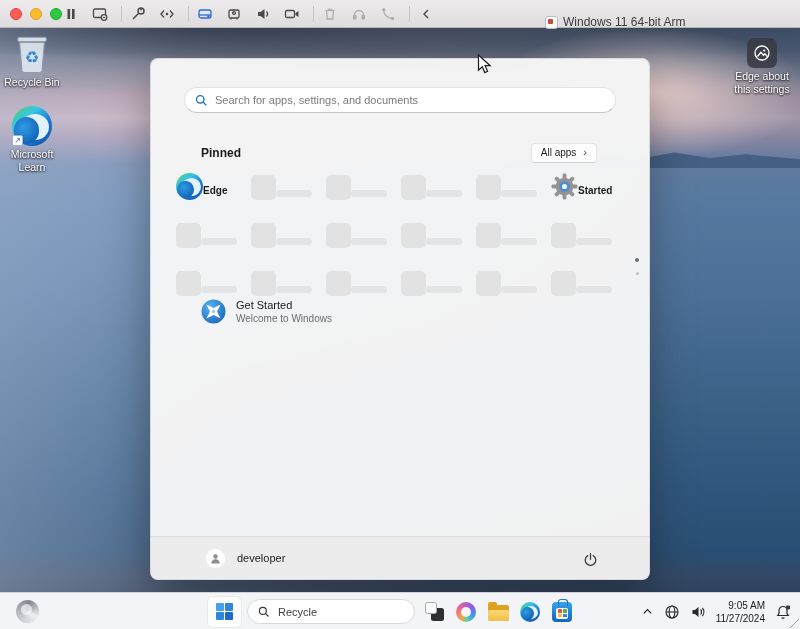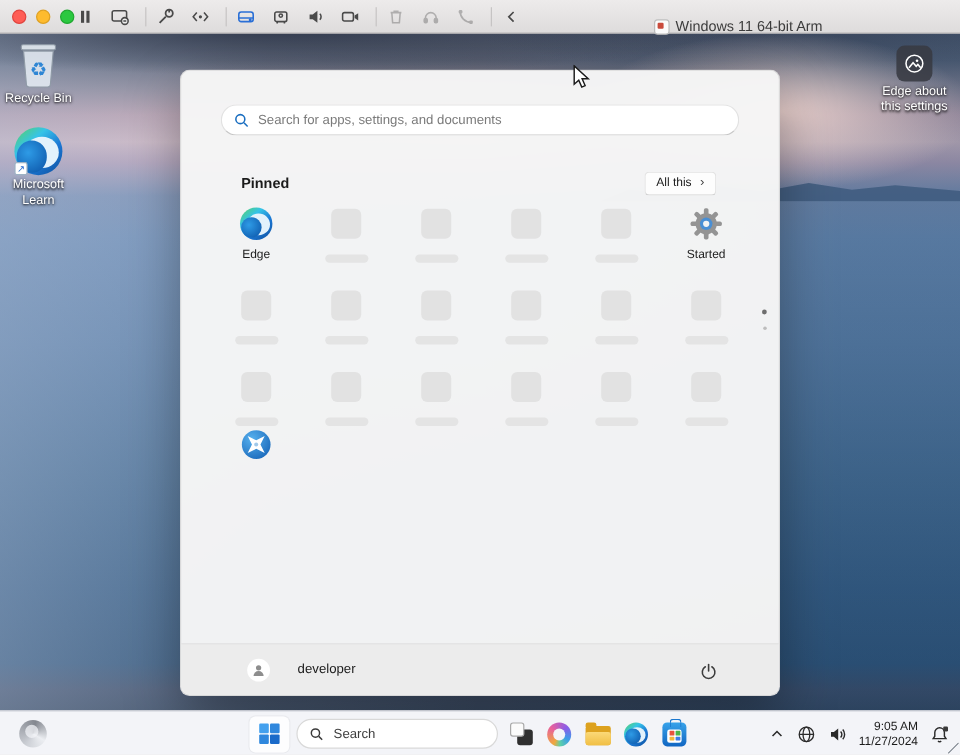--- a/index.html
+++ b/index.html
@@ -62,39 +62,39 @@
   .sm-search svg { flex:0 0 auto; }
   .sm-search input { border:none; outline:none; background:transparent; font-size:11px; color:#333; width:100%;
     font-family:inherit; }
   .sm-search input::placeholder { color:#7a7a7a; }
   .sm-section-head { display:flex; align-items:center; justify-content:space-between; margin:84px 52px 10px 50px;gap:40px; }
   .sm-title { font-size:12px; font-weight:bold; color:#1b1b1b; }
   .all-apps { display:flex; align-items:center; gap:7px; background:#fdfdfd; border:1px solid #e3e3e3; border-bottom-color:#d0d0d0;
     border-radius:4px; padding:3px 9px 4px; font-size:10px; color:#1b1b1b; cursor:default; }
   .all-apps .chev { font-size:11px; color:#444; line-height:1; }
   .grid-row { display:flex; margin-left:25px; }
-  .tile { width:75px; display:flex; flex-direction:column; align-items:center; }
+  .tile { width:75px; display:flex; flex-direction:row; align-items:center;font-weight:bold; }
   .tile .ibox { width:27px; height:27px; display:flex; align-items:center; justify-content:center; }
   .tile .tlabel { font-size:10px; color:#1b1b1b; margin-top:7px; }
   .ph-sq { width:25px; height:25px; border-radius:5px; background:#e2e2e2; margin-top:1px; }
   .ph-bar { width:36px; height:7px; border-radius:3.5px; background:#e4e4e4; margin-top:13px; }
   .row1 { margin-top:8px; }
   .row2 { margin-top:22px; }
   .row3 { margin-top:22px; }
   .dots { position:absolute; right:10px; top:199px; display:flex; flex-direction:column; align-items:center; gap:10px; }
   .dot-a { width:4px; height:4px; border-radius:50%; background:#6e6e6e; }
   .dot-b { width:3px; height:3px; border-radius:50%; background:#bdbdbd; }
   .rec-head { margin:30px 52px 16px 50px; }
   .rec-item { display:flex; align-items:center; gap:10px; margin-left:50px; width:250px; padding:3px 0; }
   .gs-icon { width:25px; height:25px; flex:0 0 auto; }
   .rec-title { font-size:11px; color:#1a1a1a; }
   .rec-sub { font-size:10px; color:#6d6d6d; margin-top:2px; }
   .sm-footer { position:absolute; left:0; right:0; bottom:0; height:43px; background:#ececec; border-top:1px solid #dcdcdc;
     border-radius:0 0 8px 8px; display:flex; align-items:center; }
-  .user-chip { display:flex; align-items:center; gap:23px; margin-left:55px; }
+  .user-chip { display:flex; align-items:center; gap:12px; margin-left:55px; }
   .avatar { width:19px; height:19px; border-radius:50%; background:#fff; display:flex; align-items:center; justify-content:center; }
   .user-name { font-size:11px; color:#1b1b1b; }
   .power-btn { position:absolute; right:50px; top:13px; width:18px; height:18px; display:flex; align-items:center; justify-content:center; }
 
   
   .taskbar { position:absolute; left:0; right:0; bottom:0; height:37px; background:rgba(243,244,248,0.97);
     border-top:1px solid rgba(175,180,190,0.55); z-index:40; }
   .widgets-icon { position:absolute; left:16px; top:7px; width:23px; height:23px; border-radius:50%;
     background:conic-gradient(from 210deg, #cdd0d6, #83878f 45%, #eceef2 75%, #cdd0d6); }
   .widgets-icon::before { content:""; position:absolute; left:5px; top:4px; width:11px; height:11px; border-radius:50%; background:#f2f3f7; opacity:.75; }
@@ -274,21 +274,21 @@
         <svg width="13" height="13" viewBox="0 0 16 16" fill="none" stroke="#1a6ec0" stroke-width="1.6">
           <circle cx="6.5" cy="6.5" r="4.6"></circle>
             <path d="M10.2 10.2 L14 14"></path>
         </svg>
         <input type="text" placeholder="Search for apps, settings, and documents" style="">
       </div>
 
       <div class="sm-section-head">
         <span class="sm-title">Pinned</span>
         <span class="all-apps">
-          <span>All this</span>
+          <span>All apps</span>
           <span class="chev">›</span>
         </span>
       </div>
 
       <div class="grid-row row1">
         <div class="tile">
           <div class="ibox">
               <div class="edge-logo" style="width:27px;height:27px;"></div>
             </div>
           <span class="tlabel">Edge</span>
@@ -396,20 +396,24 @@
           <defs>
             <radialGradient id="gsg" cx="0.35" cy="0.3" r="0.9">
               <stop offset="0" stop-color="#56b0ee"></stop>
                 <stop offset="1" stop-color="#1360b4"></stop>
             </radialGradient>
           </defs>
           <circle cx="12" cy="12" r="11.5" fill="url(#gsg)"></circle>
           <path d="M5.2 5.2 L12 8.6 L18.8 5.2 L15.4 12 L18.8 18.8 L12 15.4 L5.2 18.8 L8.6 12 Z" fill="#fff"></path>
           <circle cx="12" cy="12" r="1.6" fill="#9fc8ea"></circle>
         </svg>
+        <div>
+          <div class="rec-title">Get Started</div>
+          <div class="rec-sub">Welcome to Windows</div>
+        </div>
       </div>
 
       <div class="sm-footer">
         <div class="user-chip">
           <span class="avatar">
             <svg width="13" height="13" viewBox="0 0 16 16">
                 <circle cx="8" cy="5.6" r="2.7" fill="#8d8d8d"></circle>
                 <path d="M2.8 14 a5.2 5.2 0 0 1 10.4 0 Z" fill="#8d8d8d"></path>
               </svg>
           </span>
@@ -439,21 +443,21 @@
             <span class="wl2"></span>
             <span class="wl3"></span>
             <span class="wl4"></span>
         </div>
       </div>
       <div class="tb-search">
         <svg width="12" height="12" viewBox="0 0 16 16" fill="none" stroke="#3a3a3a" stroke-width="1.6">
           <circle cx="6.5" cy="6.5" r="4.6"></circle>
             <path d="M10.2 10.2 L14 14"></path>
         </svg>
-        <span>Search</span>
+        <span>Recycle</span>
       </div>
       <div class="task-btn">
         <div class="taskview">
             <span class="back"></span>
             <span class="front"></span>
           </div>
       </div>
       <div class="task-btn">
         <div class="copilot"></div>
       </div>

